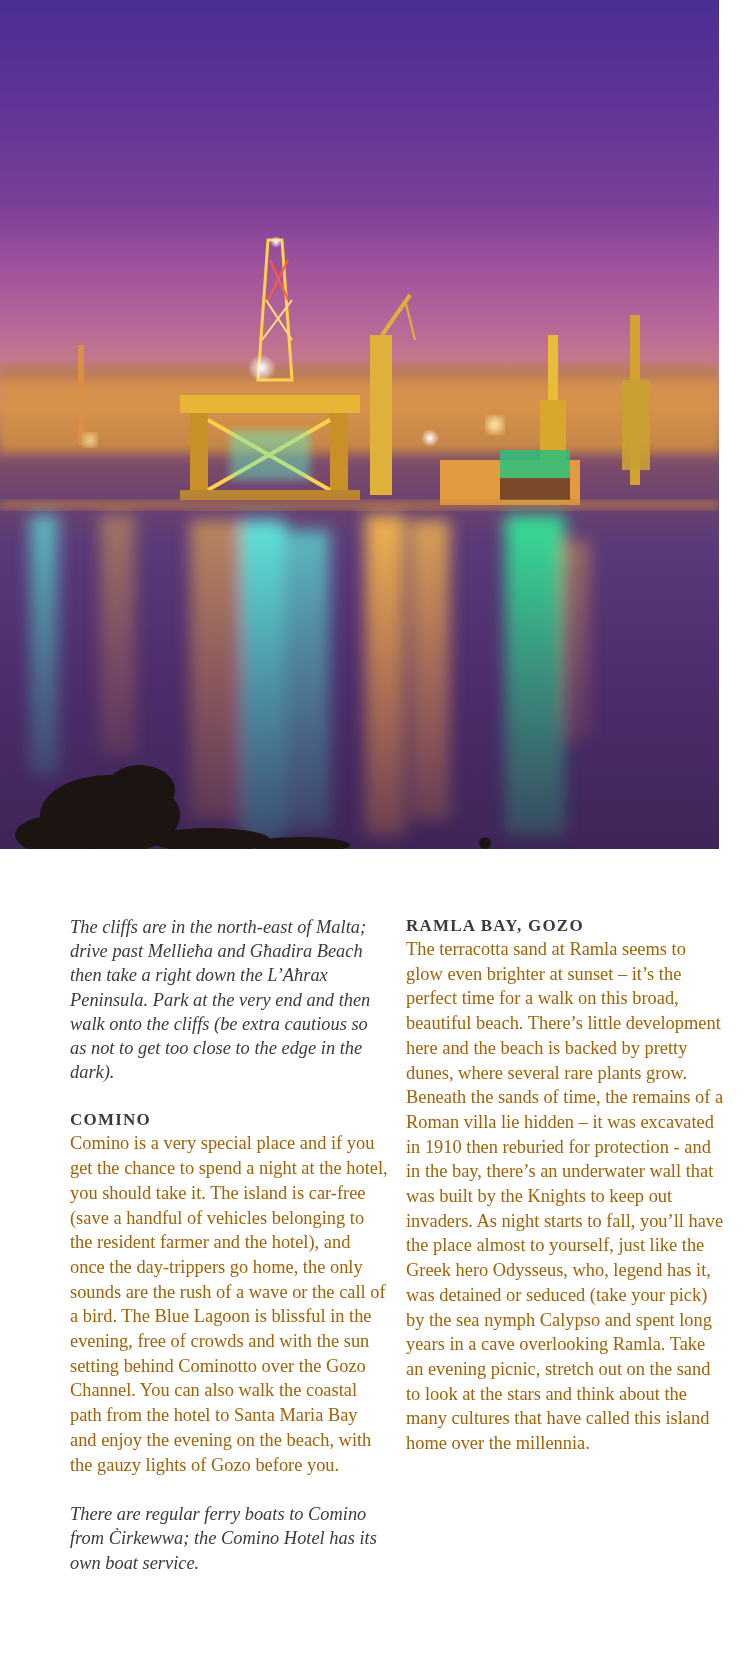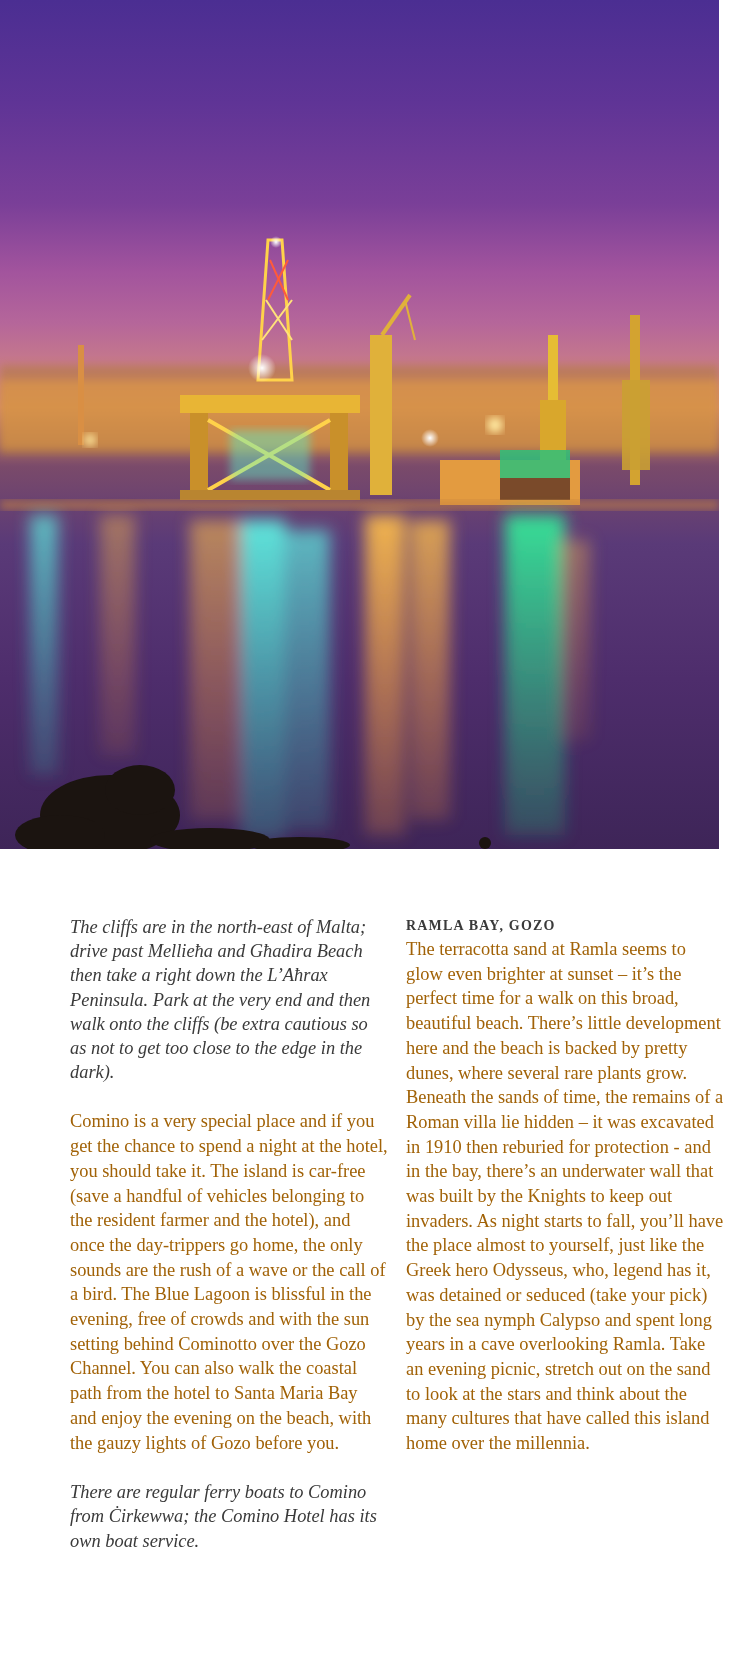--- a/index.html
+++ b/index.html
@@ -54,21 +54,21 @@
     }
     .body-text {
       font-family: "Liberation Serif", "DejaVu Serif", serif;
       font-size: 18.4px;
       line-height: 24.7px;
       color: #a16207;
     }
     .heading {
       font-family: "Liberation Serif", "DejaVu Serif", serif;
       font-weight: bold;
-      font-size: 14px;
+      font-size: 17px;
       letter-spacing: 1.2px;
       line-height: 22px;
       color: #3a3a3a;
       margin: 0;
     }
     .gap { height: 25px; }
     .end-mark {
       display: inline-block;
       width: 11px;
       height: 11px;
@@ -180,20 +180,21 @@
       <ellipse cx="210" cy="840" rx="60" ry="12"></ellipse>
       <ellipse cx="300" cy="845" rx="50" ry="8"></ellipse>
       <circle cx="485" cy="843" r="6"></circle>
     </g>
   </svg>
 </div>
 
 <div class="col col-left">
   <p class="italic">The cliffs are in the north-east of Malta; drive past Mellieħa and Għadira Beach then take a right down the L’Aħrax Peninsula. Park at the very end and then walk onto the cliffs (be extra cautious so as not to get too close to the edge in the dark).</p>
   <div class="gap"></div>
+  <h2 class="heading">COMINO</h2>
   <p class="body-text">Comino is a very special place and if you get the chance to spend a night at the hotel, you should take it. The island is car-free (save a handful of vehicles belonging to the resident farmer and the hotel), and once the day-trippers go home, the only sounds are the rush of a wave or the call of a bird. The Blue Lagoon is blissful in the evening, free of crowds and with the sun setting behind Cominotto over the Gozo Channel. You can also walk the coastal path from the hotel to Santa Maria Bay and enjoy the evening on the beach, with the gauzy lights of Gozo before you.</p>
   <div class="gap"></div>
   <p class="italic">There are regular ferry boats to Comino from Ċirkewwa; the Comino Hotel has its own boat service.</p>
 </div>
 
 <div class="col col-right">
   <h2 class="heading">RAMLA BAY, GOZO</h2>
   <p class="body-text">The terracotta sand at Ramla seems to glow even brighter at sunset – it’s the perfect time for a walk on this broad, beautiful beach. There’s little development here and the beach is backed by pretty dunes, where several rare plants grow. Beneath the sands of time, the remains of a Roman villa lie hidden – it was excavated in 1910 then reburied for protection - and in the bay, there’s an underwater wall that was built by the Knights to keep out invaders. As night starts to fall, you’ll have the place almost to yourself, just like the Greek hero Odysseus, who, legend has it, was detained or seduced (take your pick) by the sea nymph Calypso and spent long years in a cave overlooking Ramla. Take an evening picnic, stretch out on the sand to look at the stars and think about the many cultures that have called this island home over the millennia.</p>
   <div class="gap"></div>
 </div>

